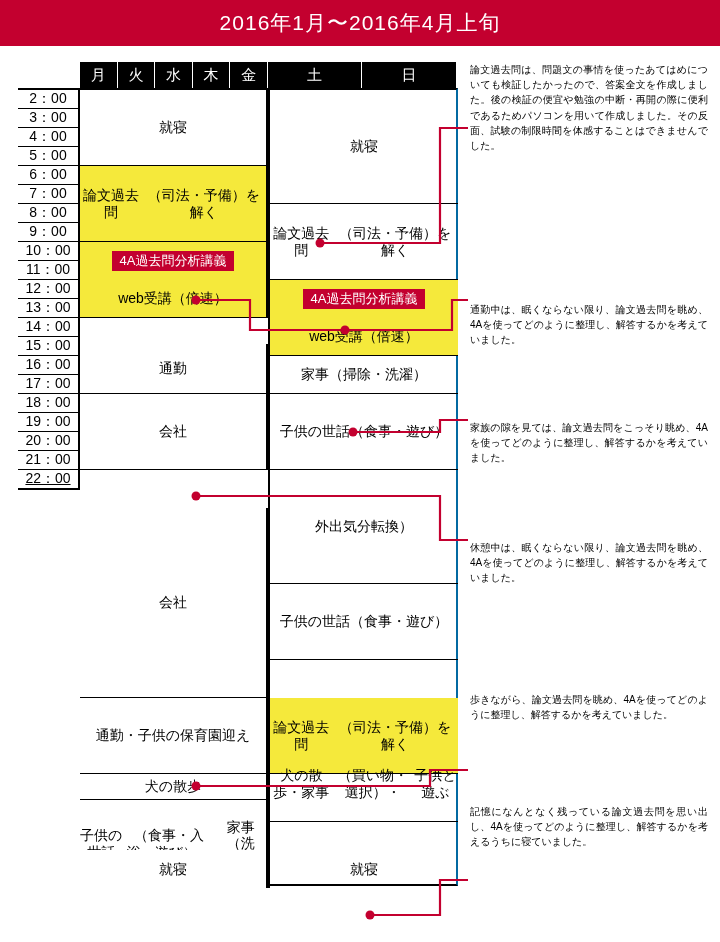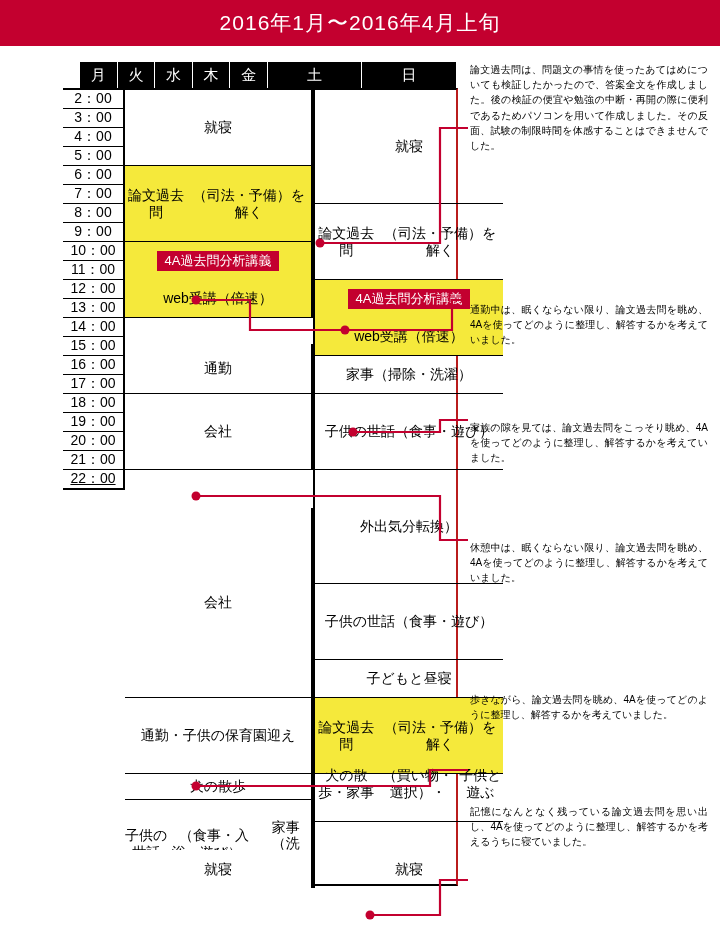--- a/index.html
+++ b/index.html
@@ -28,32 +28,32 @@
   }
   .hdrrow { display: flex; height: 26px; }
   .hour-col-head { width: 62px; }
   .wk-head {
     background: #000; color: #fff; font-size: 15px;
     display: flex; align-items: center; justify-content: center;
     border-right: 1px solid #fff;
   }
   .wk-head.last { border-right: none; }
 
-  .grid { position: relative; margin-left: 45px; }
+  .grid { position: relative; }
   .hcell {
     width: 62px; border-right: 2px solid #000; border-bottom: 1px solid #000;
     font-size: 14px; display: flex; align-items: center; justify-content: center;
     color: #000; background: #fff;
   }
   .hcell.first { border-top: 2px solid #000; }
   .hcell.lastrow { border-bottom: 2px solid #000; text-decoration: underline; }
   .bodyarea {
     position: relative; width: 378px;
     border-top: 2px solid #000; border-bottom: 2px solid #000;
-    border-right: 2px solid #b91c1c;
+    border-right: 2px solid #0369a1;
   }
   .cell {
     position: absolute;
     display: flex; align-items: center; justify-content: center;
     text-align: center; font-size: 14px; line-height: 1.18;
     color: #000;
     border-bottom: 1px solid #000;
   }
   .cell.wk { left: 0; width: 188px; border-right: 2px solid #000; }
   .cell.sat { left: 190px; width: 188px; }
@@ -180,21 +180,20 @@
               <div>（食事・遊び）</div>
             </div>
           <div class="cell sat" style="top:380px;height:114px;">
               <div>外出</div>
               <div>気分転換）</div>
             </div>
           <div class="cell sat" style="top:494px;height:76px;">
               <div>子供の世話</div>
               <div>（食事・遊び）</div>
             </div>
-          <div class="cell sat" style="top:570px;height:38px;">子どもと昼寝</div>
           <div class="cell sat yellow" style="top:608px;height:76px;">
               <div>論文過去問</div>
               <div>（司法・予備）を解く</div>
             </div>
           <div class="cell sat" style="top:656px;height:76px;align-items:center;">
               <div>犬の散歩・家事</div>
               <div>（買い物・選択）・</div>
               <div>子供と遊ぶ</div>
             </div>
           <div class="cell sat" style="top:760px;height:0px;border:none;"></div>

